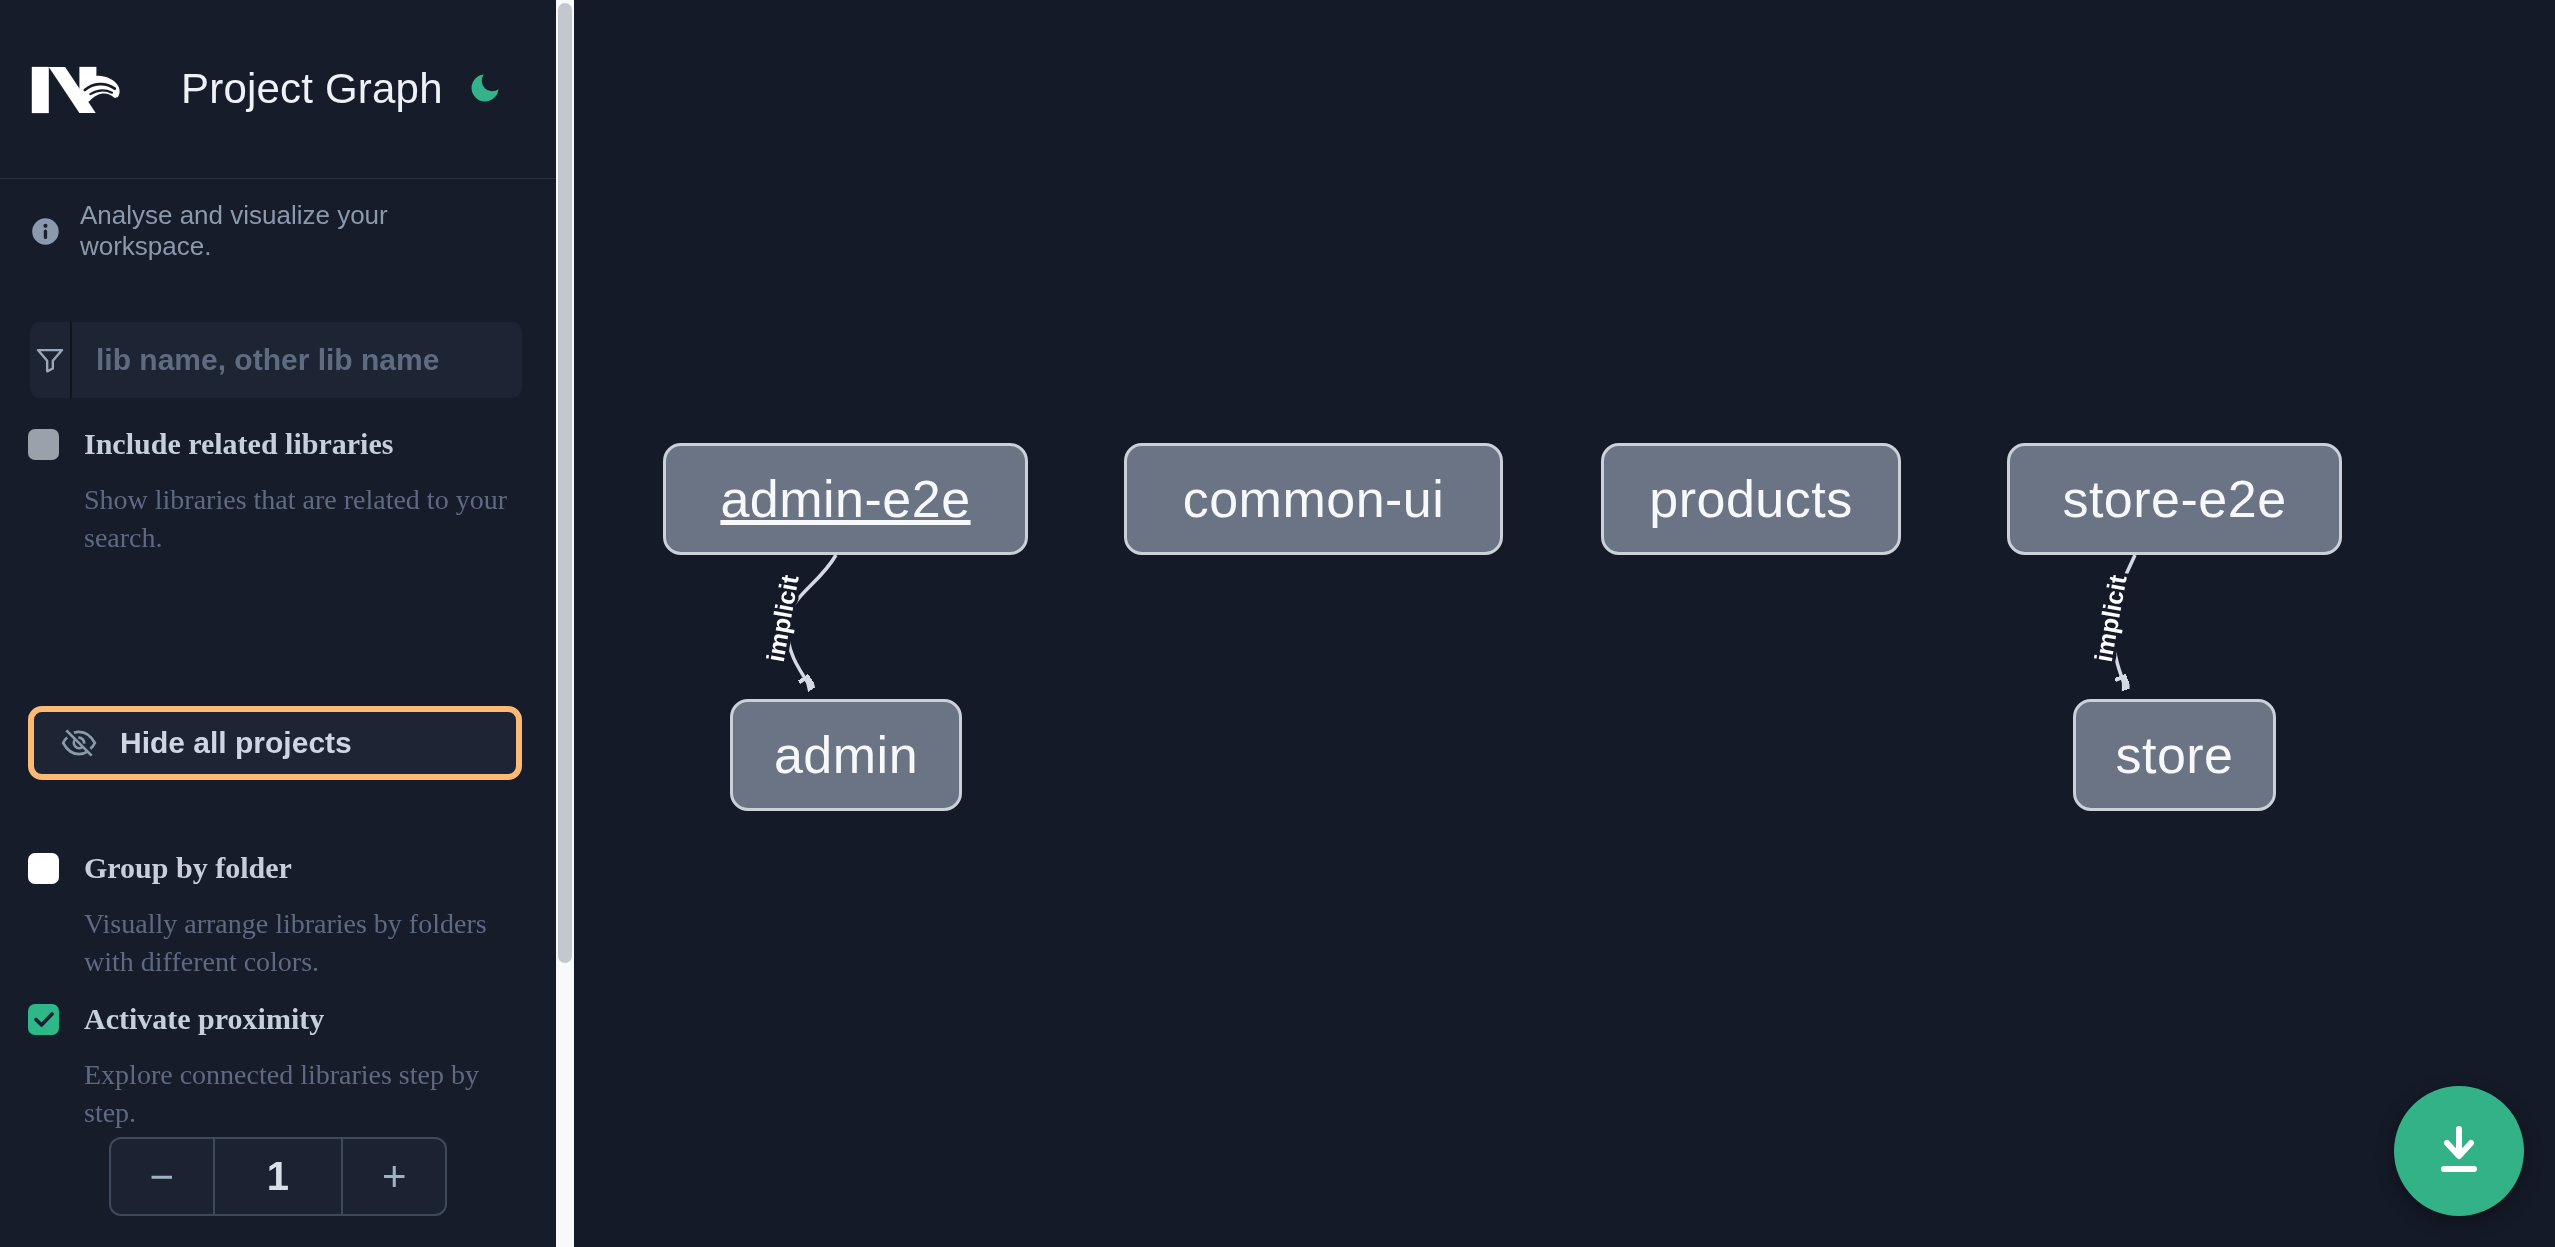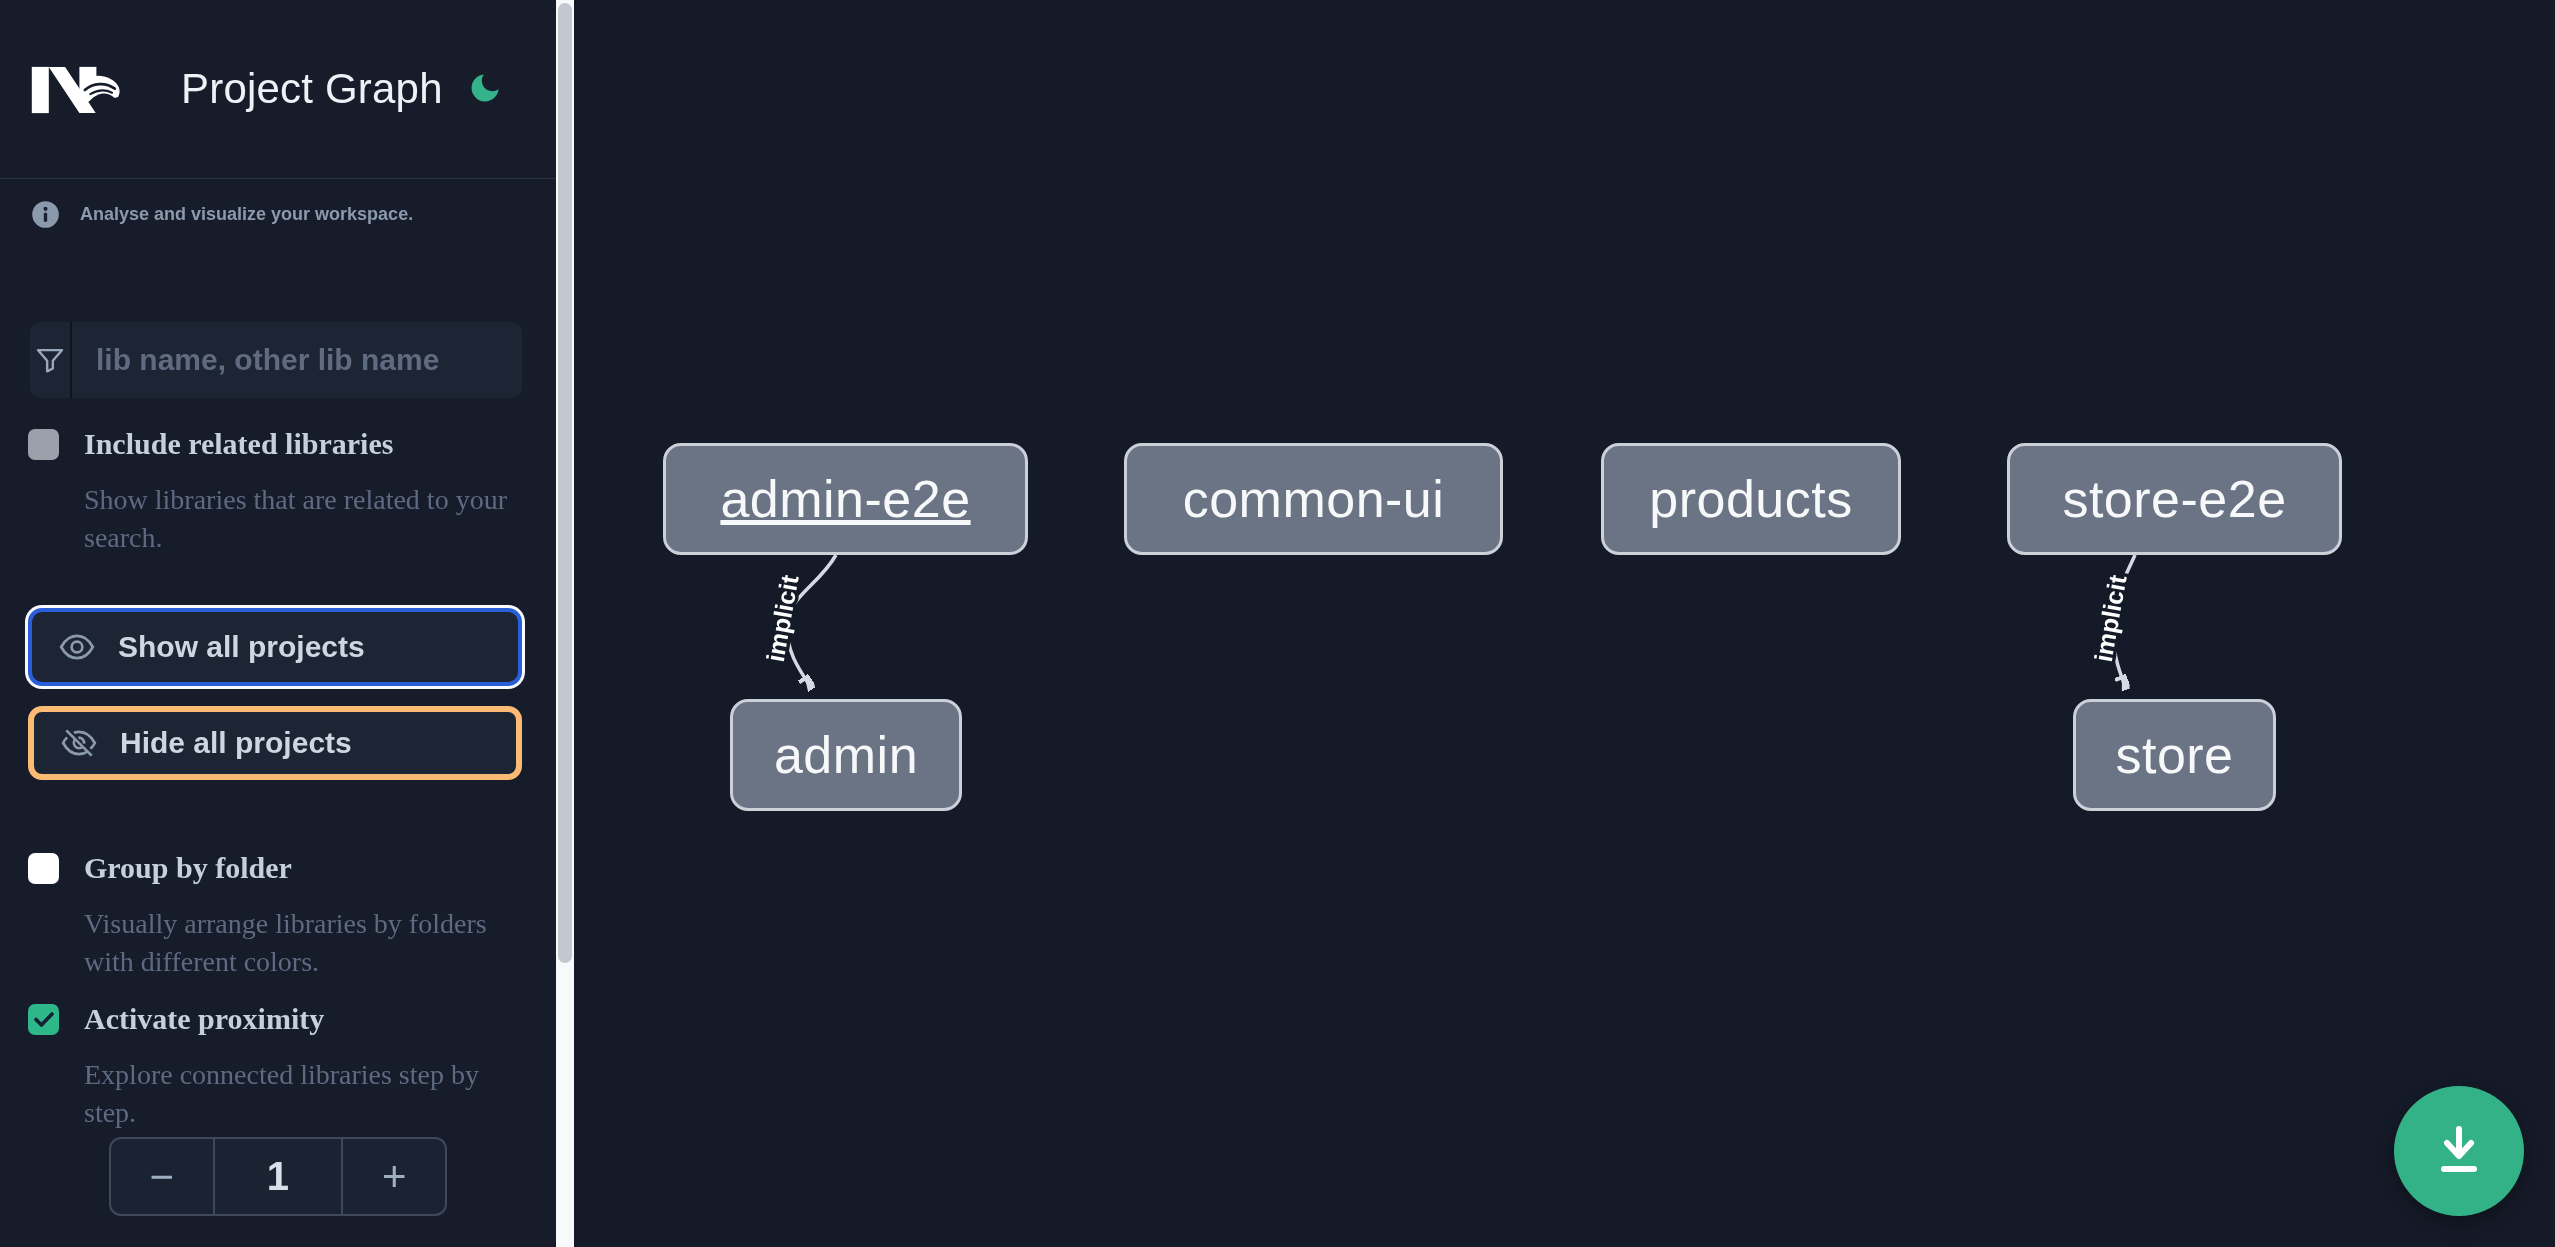--- a/index.html
+++ b/index.html
@@ -12,21 +12,21 @@
   #sb-thumb{position:absolute;left:2px;top:3px;width:14px;height:960px;background:#c3c8cf;border-radius:8px;}
 
   #header{position:absolute;left:0;top:0;width:556px;height:178px;border-bottom:1px solid #2a3142;
           display:flex;align-items:center;}
   #nx-logo{position:absolute;left:25px;top:56px;width:102px;height:68px;}
   #app-title{position:absolute;left:181px;top:0;height:178px;display:flex;align-items:center;
              color:#eef1f6;font-size:42px;font-weight:500;letter-spacing:.2px;}
   #theme-toggle{position:absolute;left:467px;top:70px;width:36px;height:36px;cursor:pointer;}
 
   #tagline{position:absolute;left:31px;top:200px;width:494px;display:flex;align-items:center;gap:20px;}
-  #tagline .txt{color:#8b99ad;font-size:18px;font-weight:bold;}
+  #tagline .txt{color:#8b99ad;font-size:26px;}
 
   #searchbox{position:absolute;left:30px;top:322px;width:492px;height:76px;background:#1d2534;
              border-radius:10px;display:flex;align-items:stretch;overflow:hidden;}
   #searchbox .funnel-cell{width:66px;display:flex;align-items:center;justify-content:center;
              border-right:2px solid #10141f;}
   #searchbox input{flex:1;background:transparent;border:none;outline:none;color:#cbd5e1;
              font-size:30px;padding:0 24px;font-family:"Liberation Sans", sans-serif;font-weight:bold;}
   #searchbox input::placeholder{color:#5f6b80;opacity:1;}
 
   .opt-row{position:absolute;left:28px;width:494px;display:grid;grid-template-columns:56px 1fr;font-family:Liberation Serif, serif;}
@@ -141,27 +141,20 @@
   </div>
 
   <div class="opt-row" style="top:427px;">
     <span class="checkbox cb-gray"></span>
     <div>
       <div class="opt-label">Include related libraries</div>
       <div class="opt-desc">Show libraries that are related to your search.</div>
     </div>
   </div>
 
-  <div id="btn-show" class="side-btn">
-    <svg width="38" height="38" viewBox="0 0 24 24" fill="none" stroke="#8b99ad" stroke-width="1.7">
-      <path d="M2 12 C 5 6.5, 9 5, 12 5 C 15 5, 19 6.5, 22 12 C 19 17.5, 15 19, 12 19 C 9 19, 5 17.5, 2 12 Z"></path>
-      <circle cx="12" cy="12" r="3.4"></circle>
-    </svg>
-    <span class="lbl">Show all projects</span>
-  </div>
 
   <div id="btn-hide" class="side-btn">
     <svg width="38" height="38" viewBox="0 0 24 24" fill="none" stroke="#8b99ad" stroke-width="1.7">
       <path d="M4.5 8.5 C 3.4 9.4, 2.5 10.6, 2 12 C 5 17.5, 9 19, 12 19 C 13.8 19, 16 18.5, 18 17.2"></path>
       <path d="M8.8 5.6 C 9.8 5.2, 10.9 5, 12 5 C 15 5, 19 6.5, 22 12 C 21.2 13.6, 20.2 14.8, 19.2 15.7"></path>
       <path d="M9.6 9.6 A 3.4 3.4 0 0 0 14.4 14.4"></path>
       <path d="M15.2 12.4 A 3.4 3.4 0 0 0 11.6 8.6"></path>
       <path d="M4 4 L 20 20"></path>
     </svg>
     <span class="lbl">Hide all projects</span>

